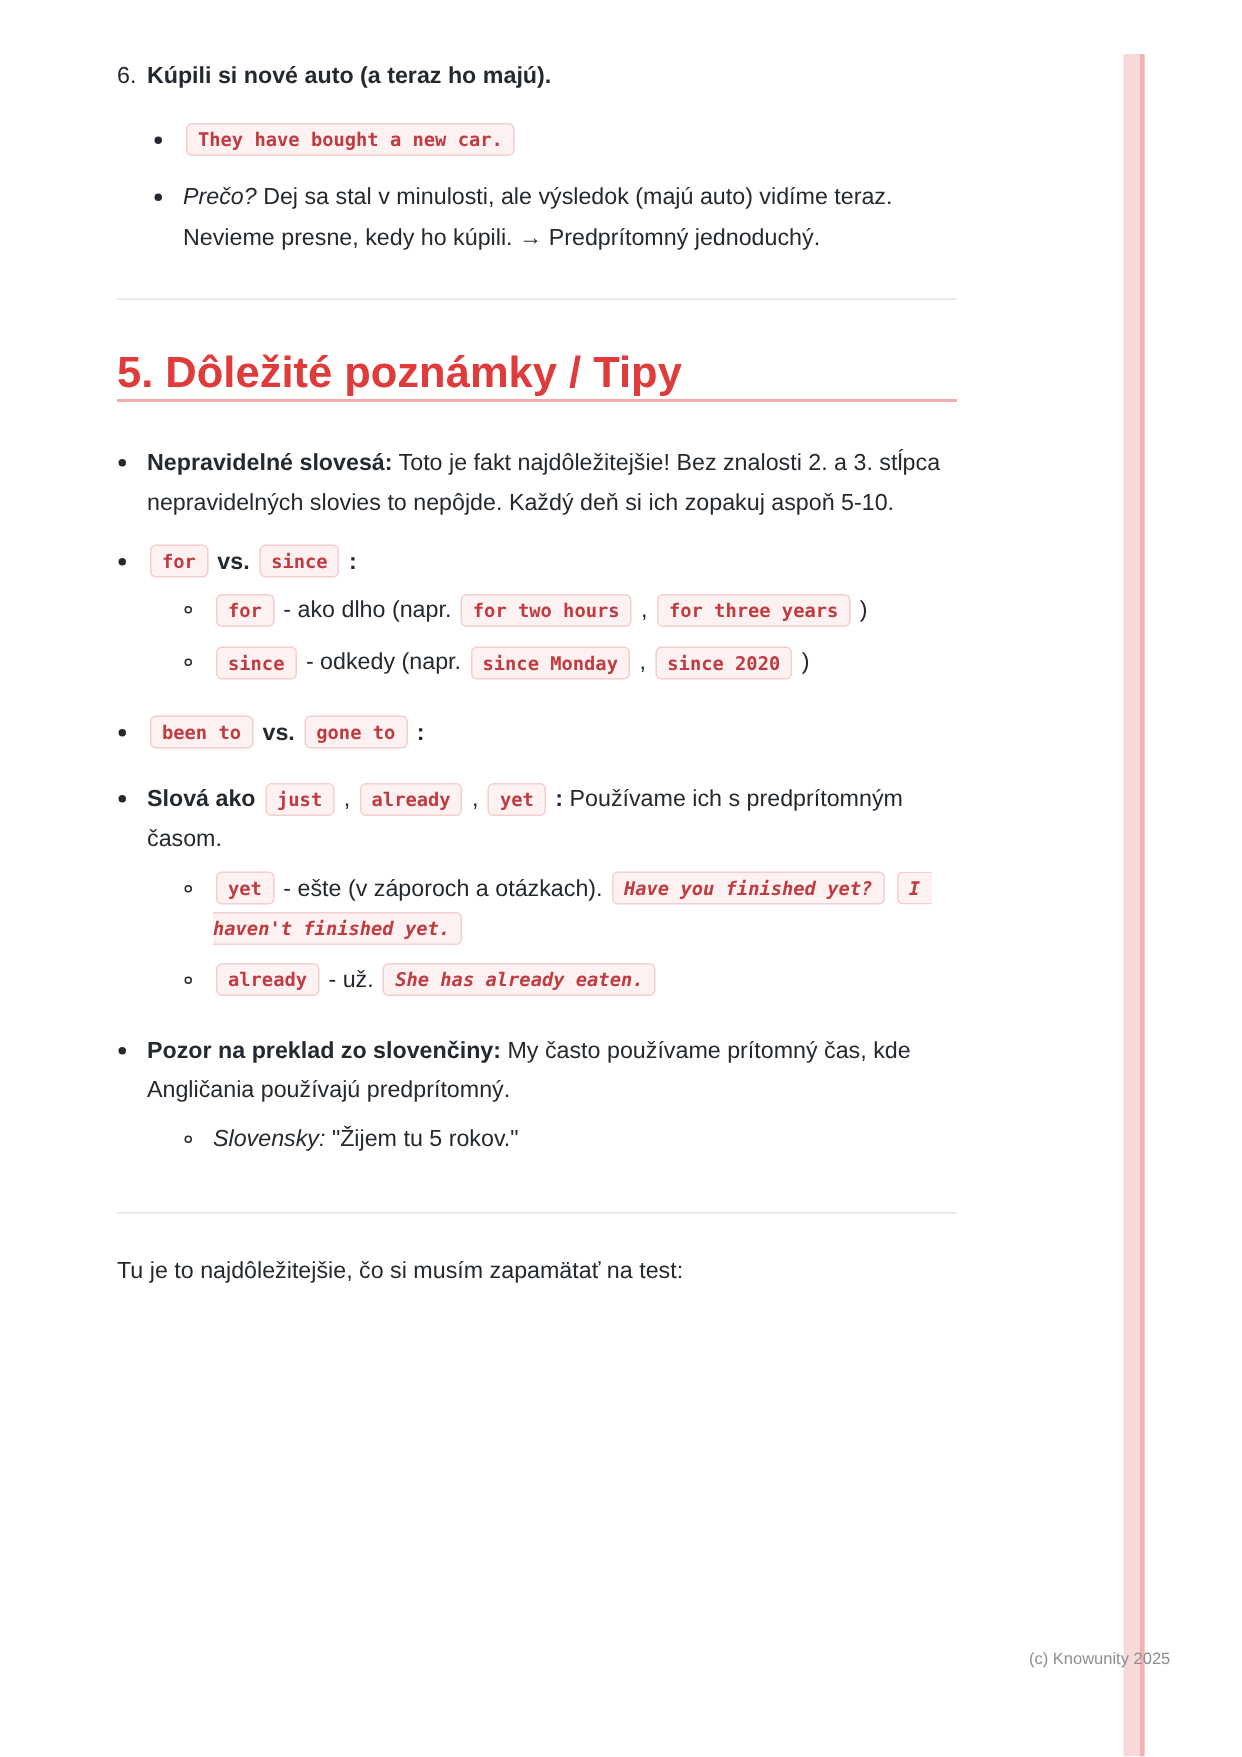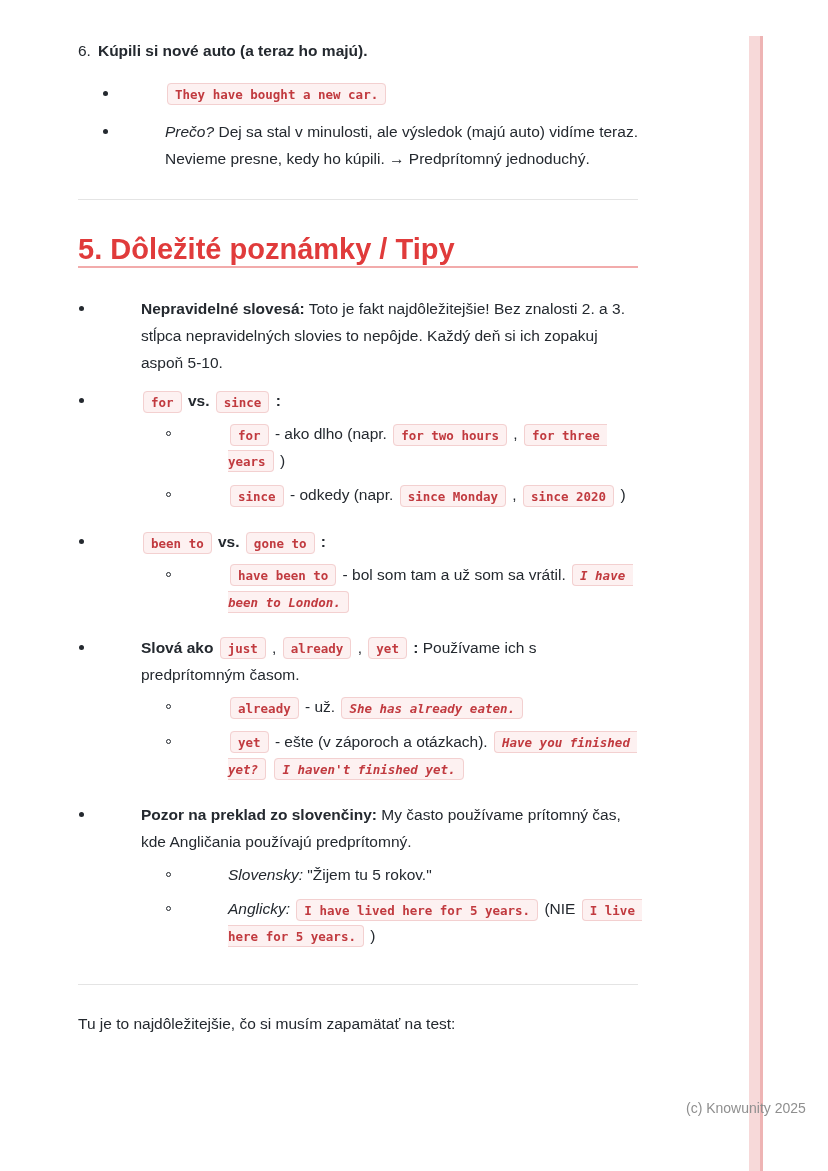--- a/index.html
+++ b/index.html
@@ -60,39 +60,39 @@
     font-weight: 700;
     color: #e03b3b;
     margin: 32px 0 28px 0;
     padding-bottom: 0;
     border-bottom: 2px solid #f2abab;
     line-height: 1.2;
   }
   .num-item { display: flex; gap: 7px; margin: 4px 0 16px 0; }
   .ul { margin: 0 0 4px 0; }
   .indent1 { margin-left: 24px; }
-  .li { display: flex; margin-bottom: 12px; gap: 43px; }
+  .li { display: flex; margin-bottom: 12px; }
   .li.tight { margin-bottom: 8px; }
   .marker {
     flex: 0 0 auto;
     width: 5px;
     height: 5px;
     border-radius: 50%;
     margin: 10px 14px 0 1px;
   }
   .marker.dot { background: #24292f; }
   .marker.circ { background: transparent; border: 1.3px solid #24292f; width: 5px; height: 5px; }
   .li-body { flex: 1; min-width: 0; }
   .sublist { margin: 6px 0 2px 24px; }
   .para { margin: 26px 0 0 0; }
   .footer-credit {
     position: absolute;
     top: 1100px;
     left: 686px;
-    font-size: 14px;
+    font-size: 11px;
     color: #8f8f8f;
     z-index: 3;
     white-space: nowrap;
   }
 </style>
 </head>
 <body>
 
 <div class="page">
   <div class="edge-stripe"></div>
@@ -141,57 +141,49 @@
             </div>
           </div>
         </span>
       </div>
 
       <div class="li">
         <span class="marker dot"></span>
         <span class="li-body">
           <code class="chip">been to</code><span class="bold"> vs. </span><code class="chip">gone to</code><span class="bold"> :</span>
           <div class="sublist">
-            <div class="li tight">
-              <span class="marker circ"></span>
-              <span class="li-body"><code class="chip">have been to</code><span> - bol som tam a už som sa vrátil. </span><code class="chip i">I have been to London.</code></span>
-            </div>
           </div>
         </span>
       </div>
 
       <div class="li">
         <span class="marker dot"></span>
         <span class="li-body">
           <span class="bold">Slová ako </span><code class="chip">just</code><span> , </span><code class="chip">already</code><span> , </span><code class="chip">yet</code><span class="bold"> :</span><span> Používame ich s predprítomným časom.</span>
           <div class="sublist">
             <div class="li tight">
               <span class="marker circ"></span>
-              <span class="li-body"><code class="chip">already</code><span> - už. </span><code class="chip i">She has already eaten.</code></span>
+              <span class="li-body"><code class="chip">yet</code><span> - ešte (v záporoch a otázkach). </span><code class="chip i">Have you finished yet?</code><span> </span><code class="chip i">I haven't finished yet.</code></span>
             </div>
             <div class="li tight">
               <span class="marker circ"></span>
-              <span class="li-body"><code class="chip">yet</code><span> - ešte (v záporoch a otázkach). </span><code class="chip i">Have you finished yet?</code><span> </span><code class="chip i">I haven't finished yet.</code></span>
+              <span class="li-body"><code class="chip">already</code><span> - už. </span><code class="chip i">She has already eaten.</code></span>
             </div>
           </div>
         </span>
       </div>
 
       <div class="li">
         <span class="marker dot"></span>
         <span class="li-body">
           <span class="bold">Pozor na preklad zo slovenčiny:</span><span> My často používame prítomný čas, kde Angličania používajú predprítomný.</span>
           <div class="sublist">
             <div class="li tight">
               <span class="marker circ"></span>
               <span class="li-body"><span class="italic">Slovensky:</span><span> "Žijem tu 5 rokov."</span></span>
-            </div>
-            <div class="li tight">
-              <span class="marker circ"></span>
-              <span class="li-body"><span class="italic">Anglicky: </span><code class="chip">I have lived here for 5 years.</code><span> (NIE </span><code class="chip">I live here for 5 years.</code><span> )</span></span>
             </div>
           </div>
         </span>
       </div>
 
     </div>
 
     <hr class="rule">
 
     <p class="para">Tu je to najdôležitejšie, čo si musím zapamätať na test:</p>

